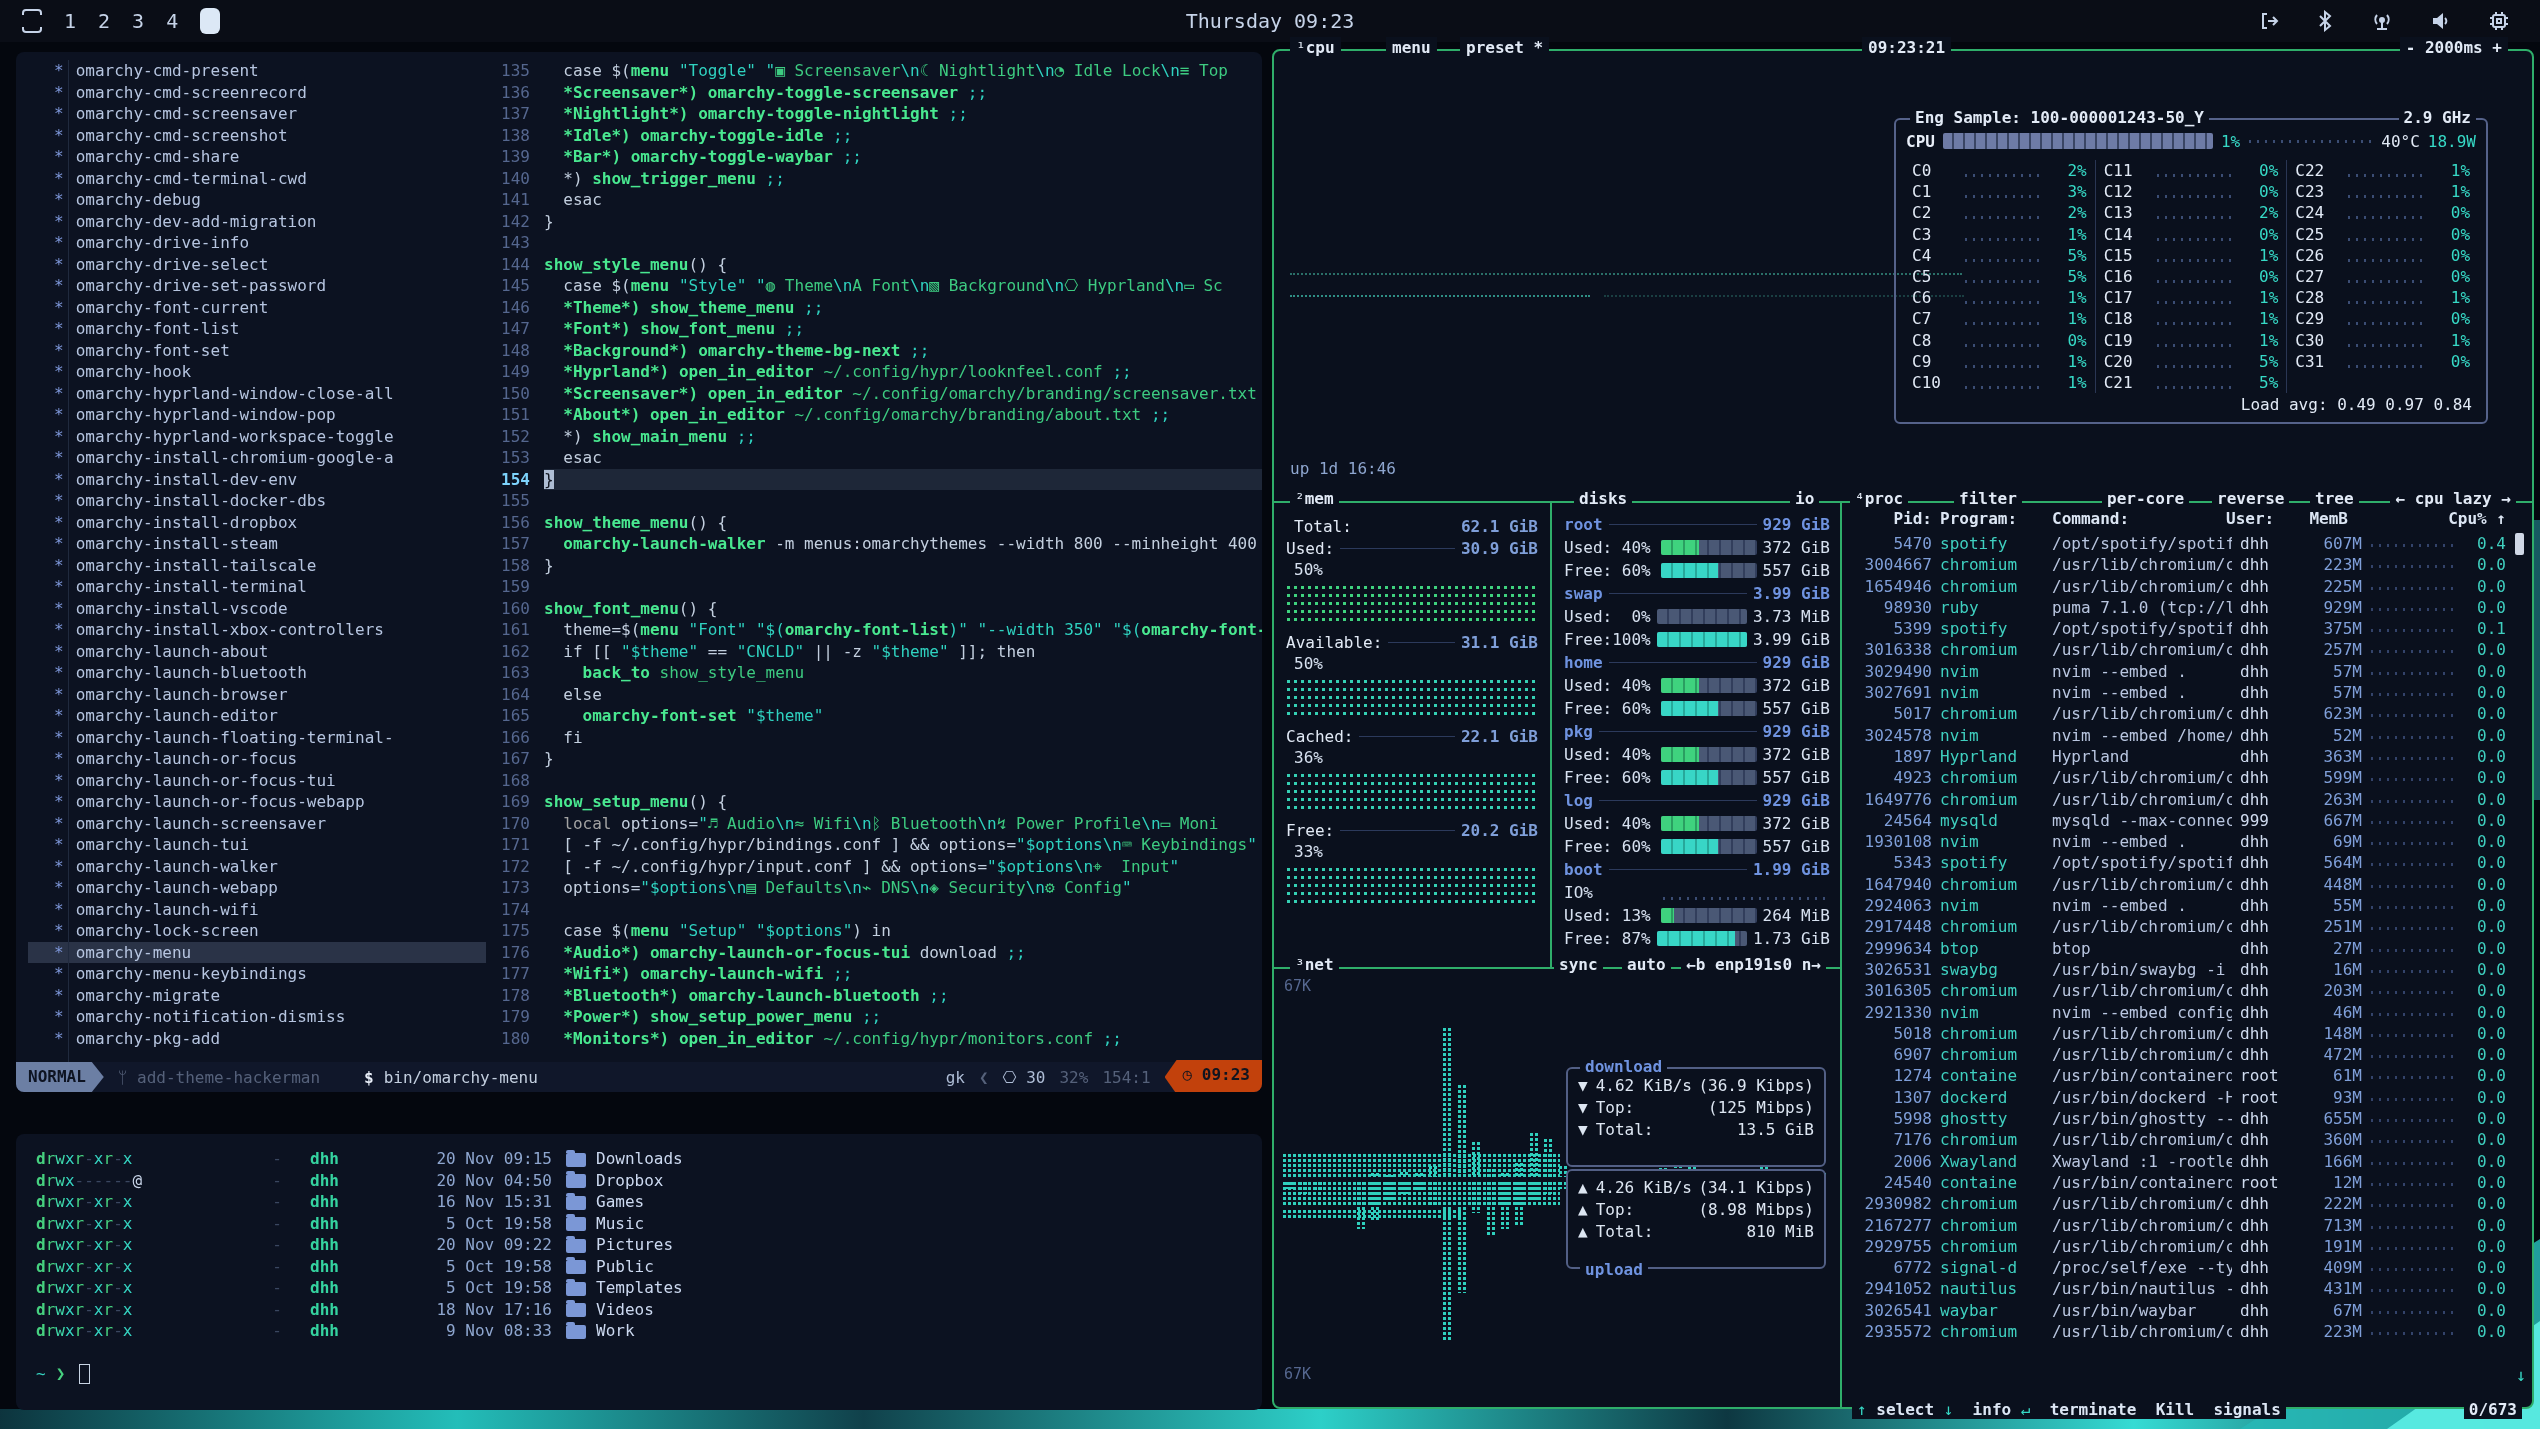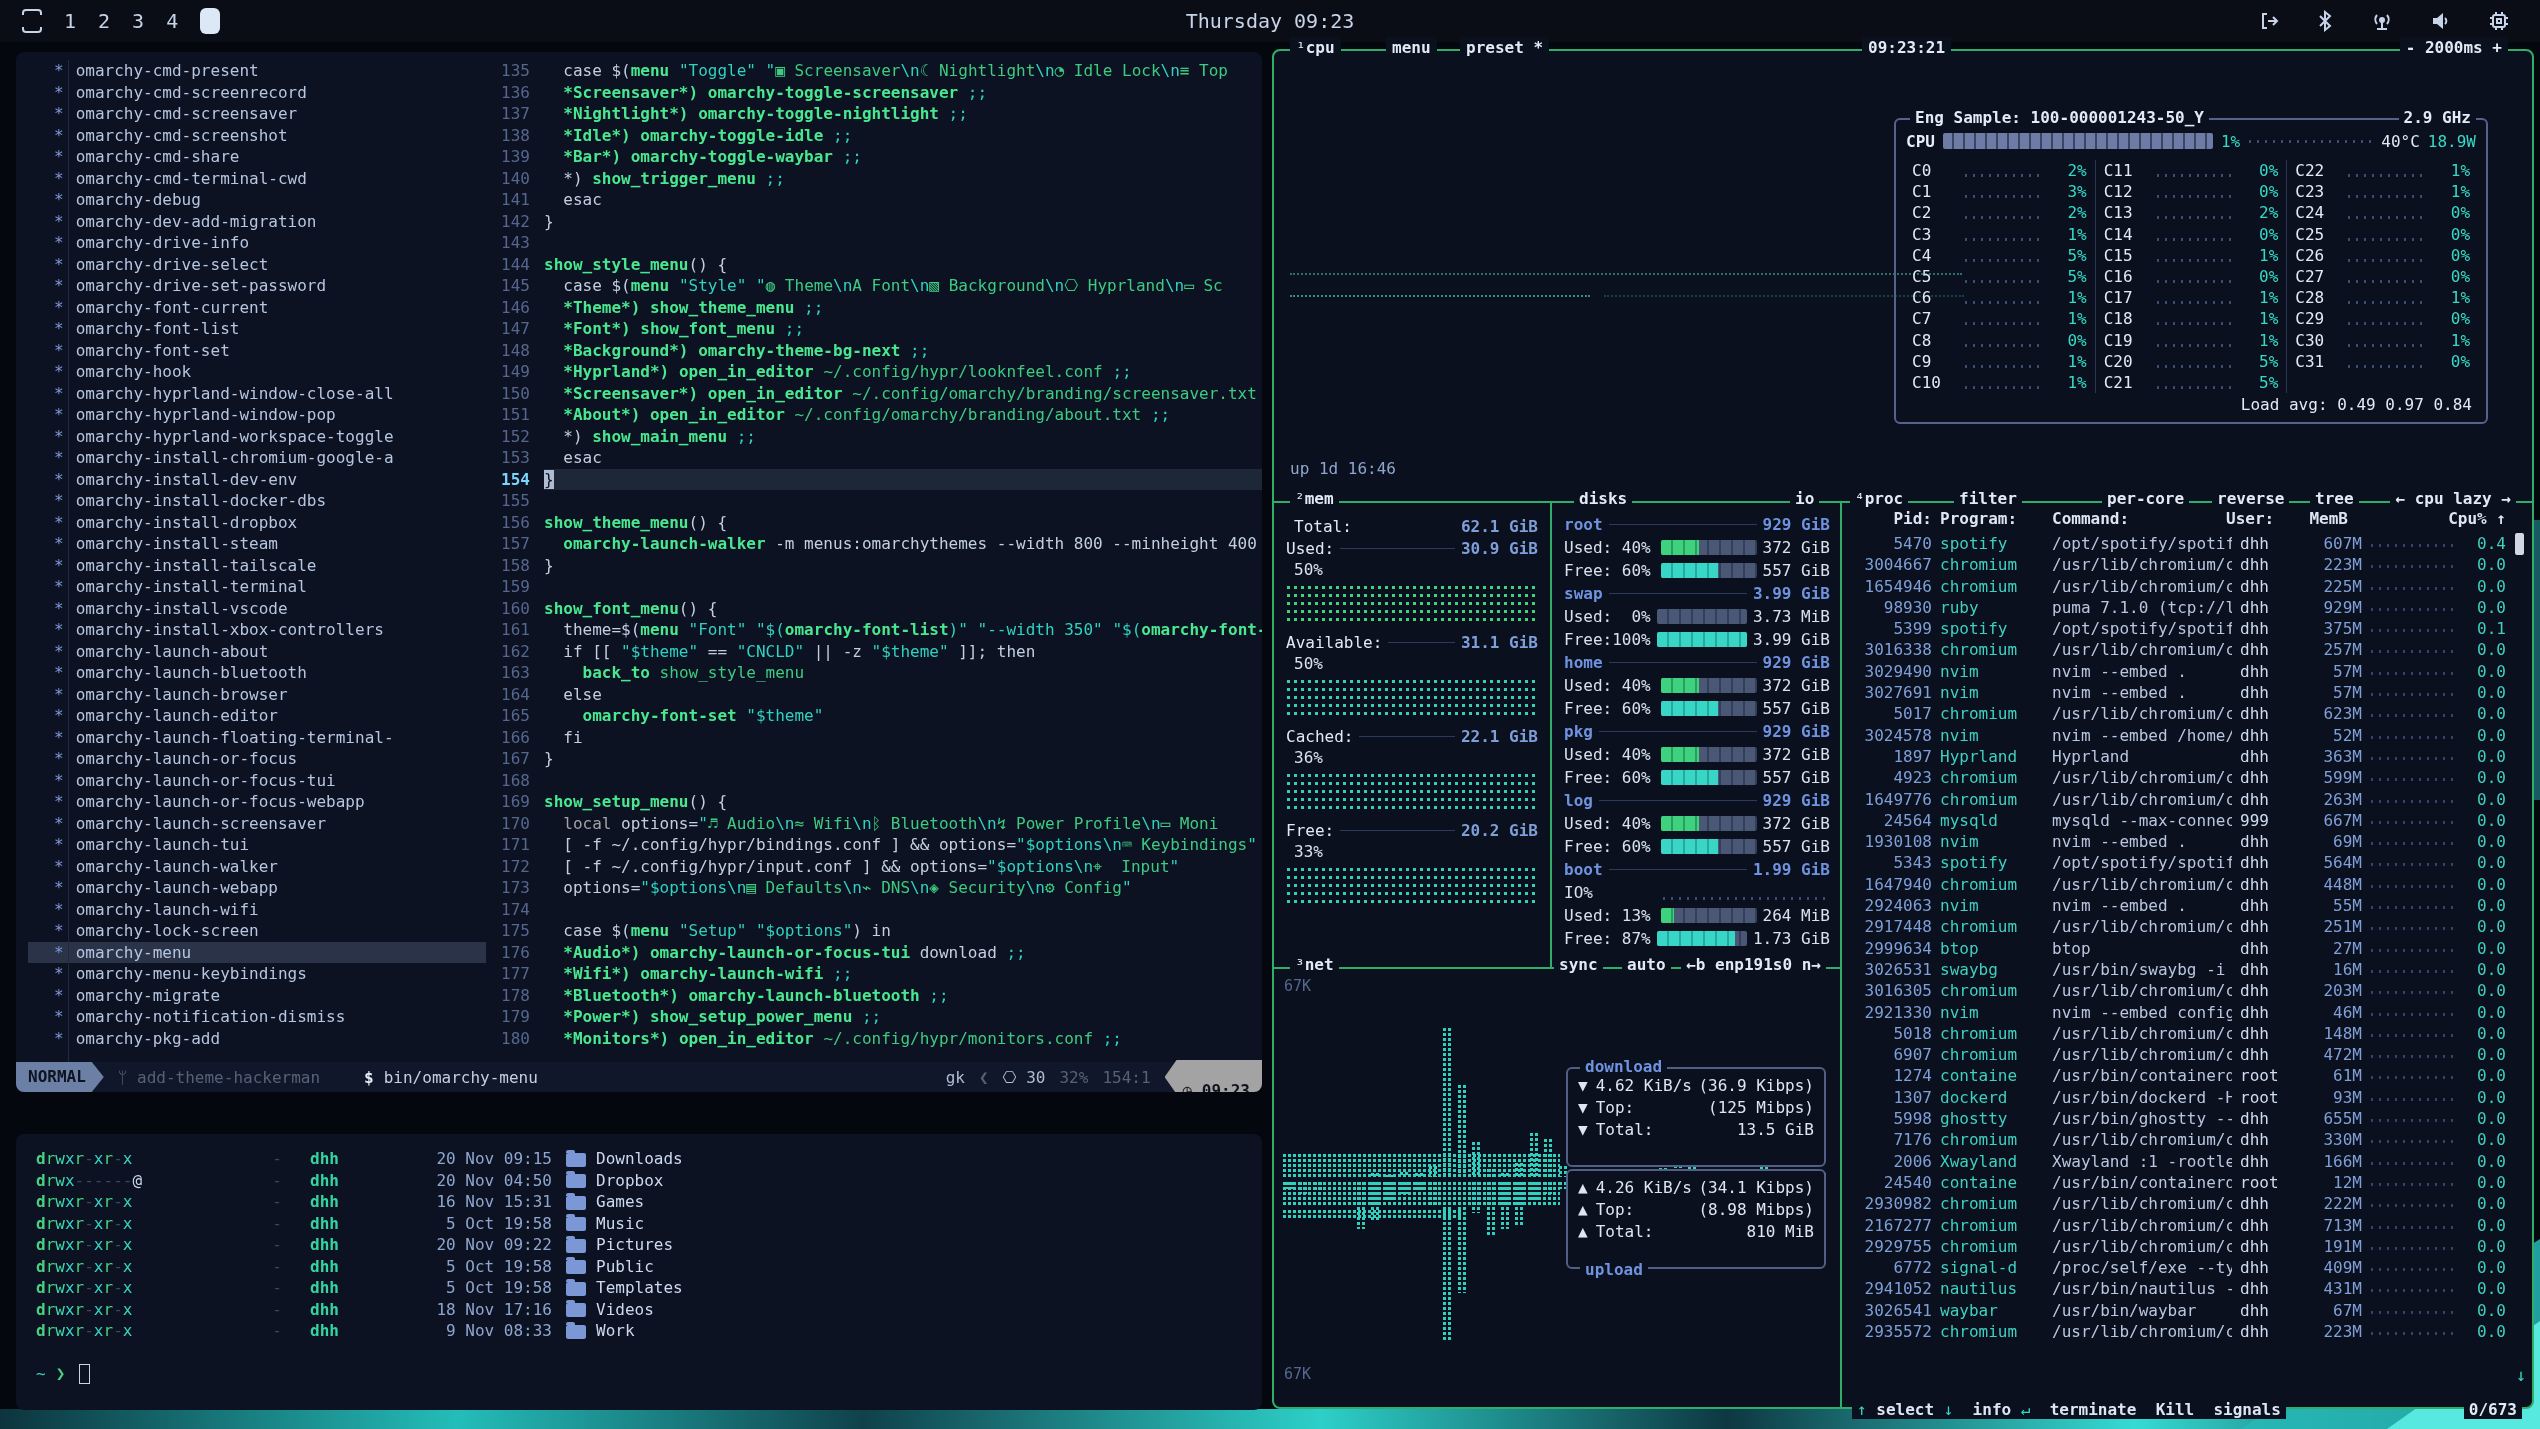--- a/index.html
+++ b/index.html
@@ -54,21 +54,21 @@
   .tok-cur{background:#aebdd4;color:#10141f}
   
   #statusline{height:30px;background:#10172a;display:flex;align-items:center;font-size:16px}
   #mode-pill{background:#6c7fa4;color:#0d1321;font-weight:bold;padding:0 18px 0 12px;height:30px;line-height:30px;clip-path:polygon(0 0,calc(100% - 12px) 0,100% 50%,calc(100% - 12px) 100%,0 100%)}
   #branch{color:#55617a;margin-left:14px}
   #cmdpath{color:#c3cfdf;margin-left:44px}
   #cmdpath .dollar{color:#e8eef8;font-weight:bold;margin-right:10px}
   #sl-right{margin-left:auto;display:flex;align-items:center;gap:14px}
   .sl-dim{color:#55617a}
   .sl-lite{color:#aebdd6}
-  #clock-pill{background:#a3a3a3;color:#10141f;height:34px;line-height:30px;padding:16px 12px 0 18px;clip-path:polygon(12px 0,100% 0,100% 100%,12px 100%,0 50%);font-weight:bold}
+  #clock-pill{background:#c2410c;color:#10141f;height:34px;line-height:30px;padding:0 12px 0 18px;clip-path:polygon(12px 0,100% 0,100% 100%,12px 100%,0 50%);font-weight:bold}
   
   #term-win{left:16px;top:1134px;width:1246px;height:276px;padding:14px 0 0 20px;overflow:hidden}
   .ls-row{display:flex;height:21.5px;line-height:21.5px;font-size:16px;align-items:center}
   .ls-perm{width:206px;white-space:pre}
   .pc-d{color:#46d07f;font-weight:bold}.pc-r{color:#46d07f}.pc-w{color:#3fd9a8}.pc-x{color:#35d3c0}.pc-dash{color:#3a4760}.pc-at{color:#c8d4e8}
   .ls-size{width:40px;text-align:right;color:#3a4760}
   .ls-user{width:84px;padding-left:28px;color:#35d3a0;font-weight:bold}
   .ls-date{width:186px;text-align:right;color:#8ea6cf;white-space:pre}
   .ls-icon{width:44px;display:flex;justify-content:flex-end;padding-right:10px}
   .folder{width:20px;height:14px;background:#7b97d6;border-radius:2px;position:relative;margin-top:2px}
@@ -1237,21 +1237,21 @@
               <span class="user">dhh</span>
               <span class="mem">655M</span>
               <div class="lead"></div>
               <span class="cpu">0.0</span>
             </div>
             <div class="pr">
               <span class="pid">7176</span>
               <span class="prog">chromium</span>
               <span class="cmd">/usr/lib/chromium/chrom</span>
               <span class="user">dhh</span>
-              <span class="mem">330M</span>
+              <span class="mem">360M</span>
               <div class="lead"></div>
               <span class="cpu">0.0</span>
             </div>
             <div class="pr">
               <span class="pid">2006</span>
               <span class="prog">Xwayland</span>
               <span class="cmd">Xwayland :1 -rootless -</span>
               <span class="user">dhh</span>
               <span class="mem">166M</span>
               <div class="lead"></div>

